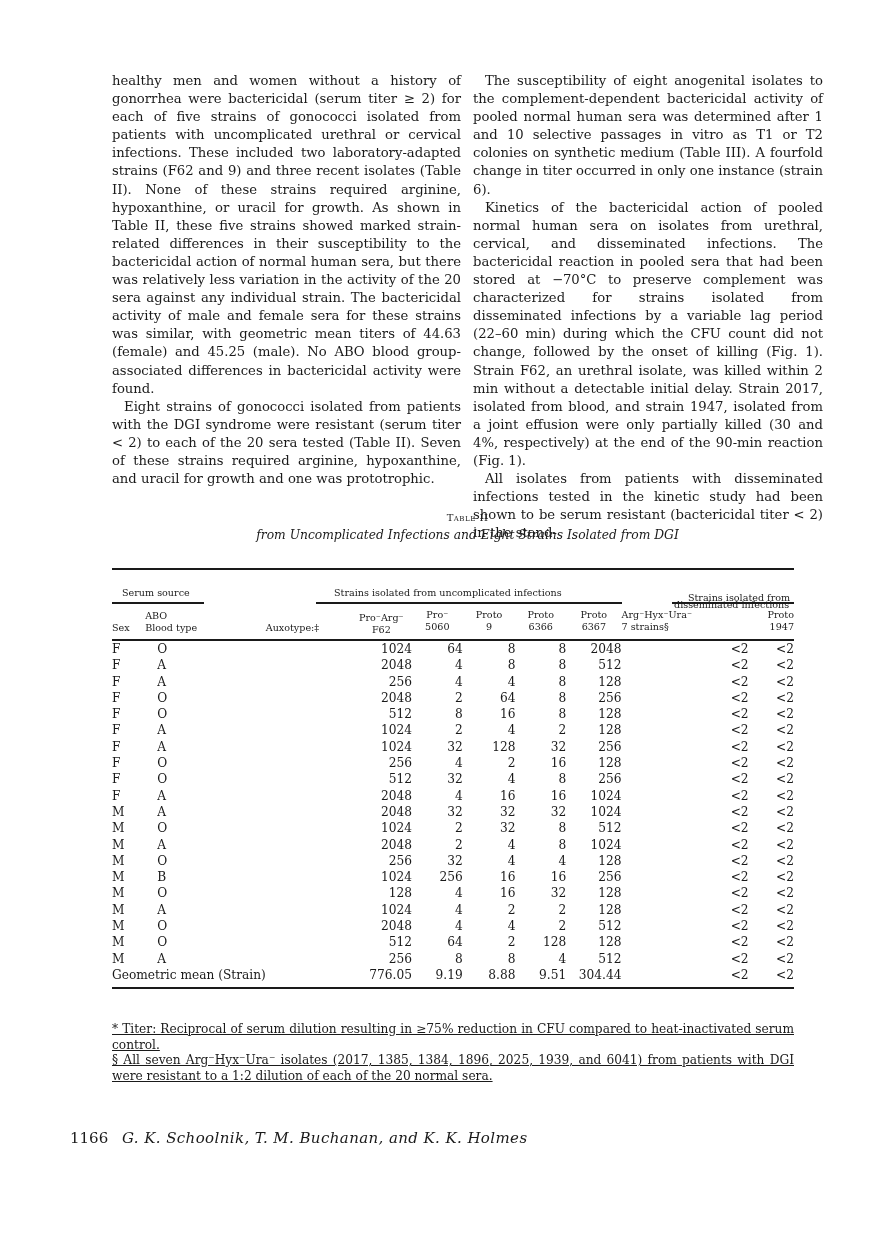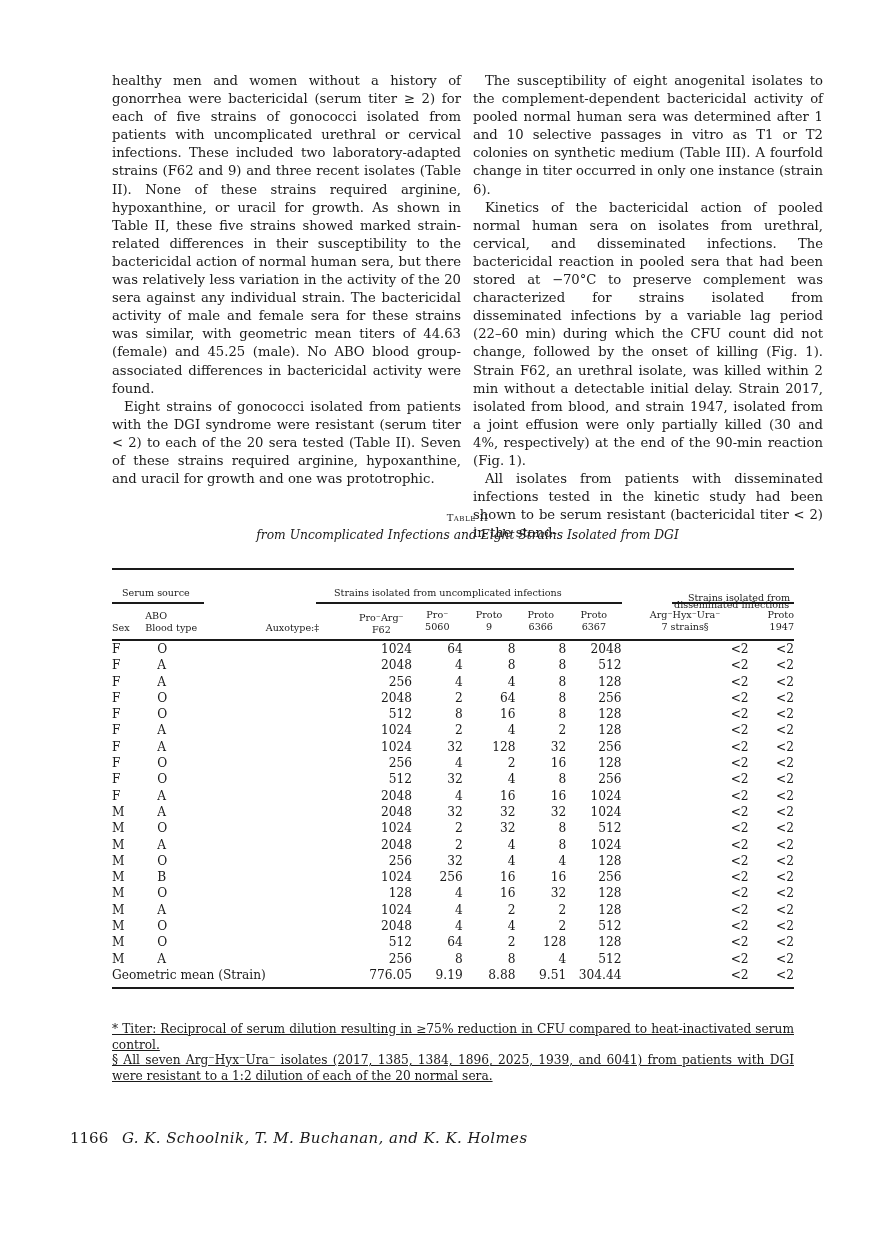--- a/index.html
+++ b/index.html
@@ -87,21 +87,21 @@
             <div>9</div>
           </th>
         <th style="width:52px;text-align:center;">
             <div>Proto</div>
             <div>6366</div>
           </th>
         <th style="width:56px;text-align:center;">
             <div>Proto</div>
             <div>6367</div>
           </th>
-        <th style="width:130px;text-align:center;padding-right:6px;">
+        <th style="width:130px;text-align:left;padding-right:6px;">
             <div>Arg⁻Hyx⁻Ura⁻</div>
             <div>7 strains§</div>
           </th>
         <th style="width:40px;text-align:right;">
             <div>Proto</div>
             <div>1947</div>
           </th>
       </tr>
       <tr>
           <td colspan="10" style="padding-top:3px;">

